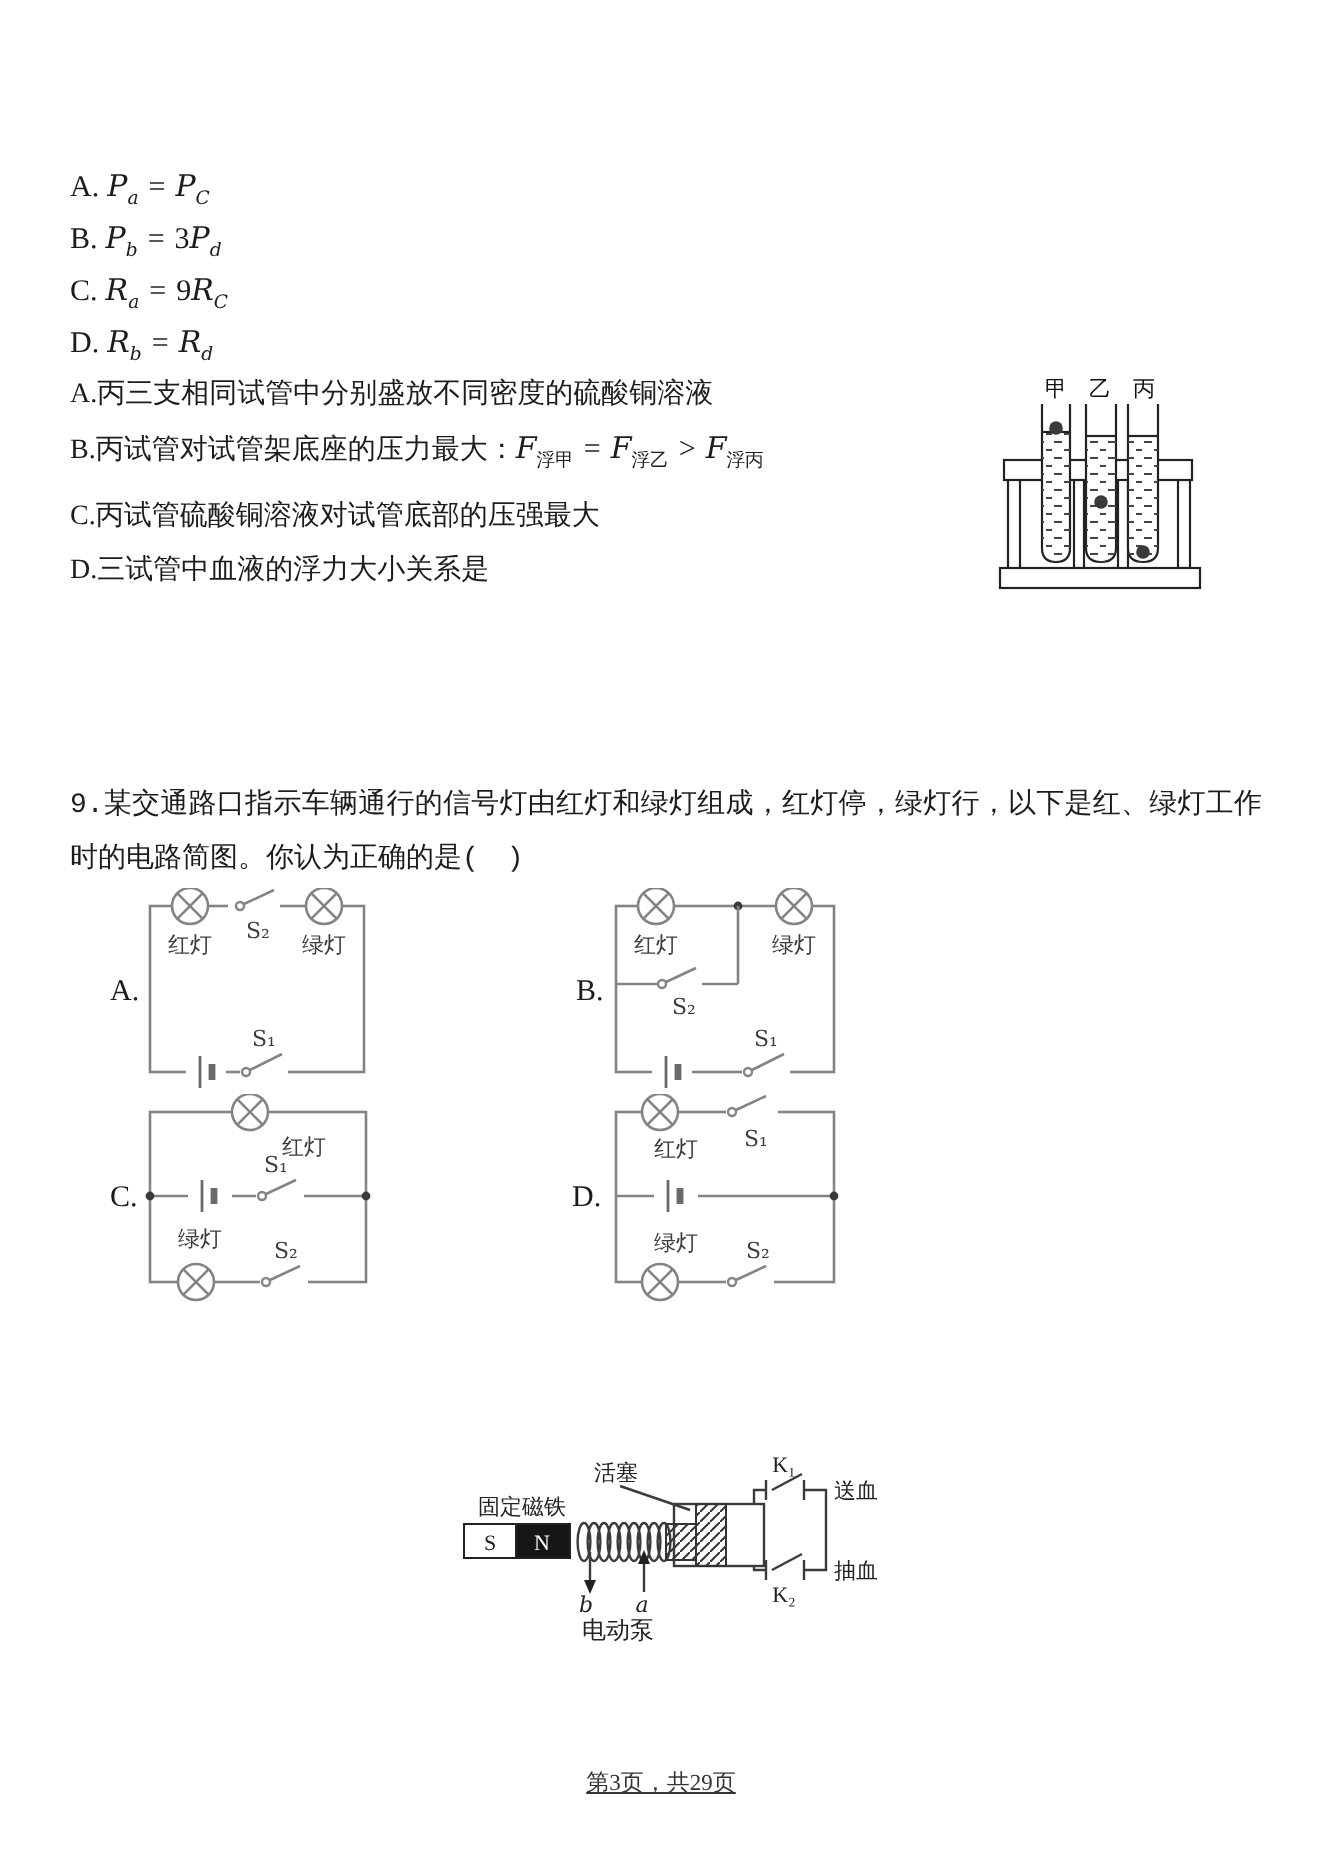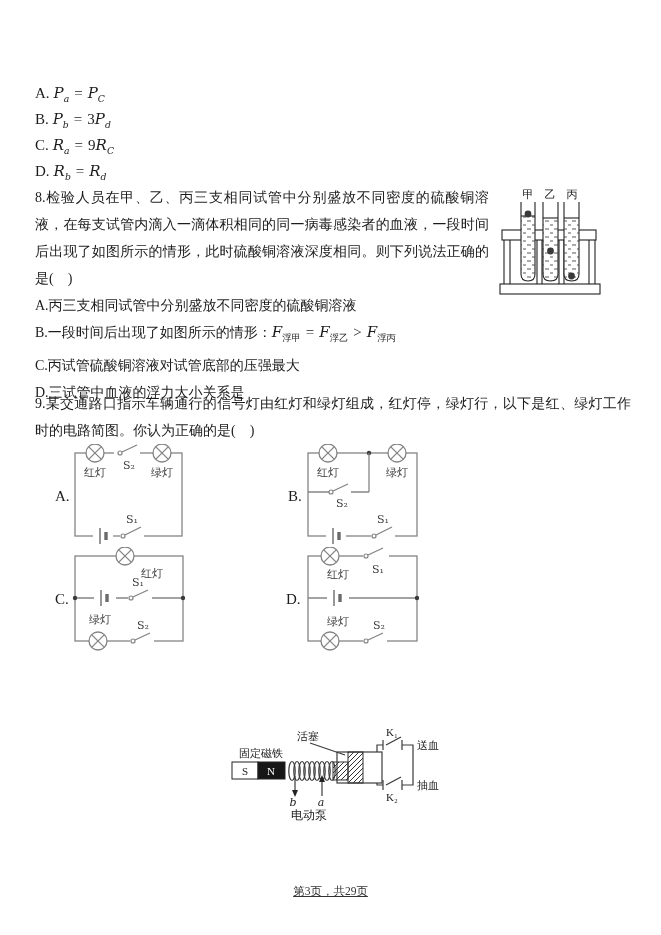--- a/index.html
+++ b/index.html
@@ -14,21 +14,21 @@
   .q7row .optlabel{margin-right:4px;}
   .formula{font-size:15px;}
   .mvar{font-style:italic;font-family:"DejaVu Serif","Liberation Serif",serif;}
   sub{font-size:0.62em;}
   sub.mvar{font-style:italic;}
   .rel{margin:0 5px;}
   
   .stem,.optline{font-size:14px;line-height:27px;text-align:justify;}
   .q8blk{position:absolute;left:35px;top:184px;width:596px;}
   .q8fig{float:right;width:132px;height:114px;margin:2px 0 4px 10px;}
-  .q9blk{position:absolute;left:35px;top:390px;width:596px;}
+  .q9blk{position:absolute;left:35px;top:390px;width:596px;font-family:Liberation Mono, monospace;}
   .q10blk{position:absolute;left:35px;top:650px;width:600px;}
   
   .circ{position:absolute;}
   .circ-letter{position:absolute;font-size:15px;}
   .wire{stroke:#848484;stroke-width:1.3;fill:none;}
   .lampc{fill:#ffffff;stroke:#848484;stroke-width:1.3;}
   .erase{fill:#ffffff;stroke:none;}
   .pivot{fill:#ffffff;stroke:#848484;stroke-width:1.2;}
   .dot{fill:#3a3a3a;stroke:none;}
   .batt-long{stroke:#6a6a6a;stroke-width:1.4;}
@@ -106,24 +106,23 @@
 
       <path class="tube" d="M65,16 V88 Q65,95 72.5,95 Q80,95 80,88 V16"></path>
       <path d="M65,32 V88 Q65,95 72.5,95 Q80,95 80,88 V32 Z" fill="url(#dashes)" stroke="none"></path>
       <line class="ln" x1="65" y1="32" x2="80" y2="32"></line>
       <circle class="dot" cx="72.5" cy="90" r="3.4" fill="#111"></circle>
 
       <text class="flab" x="29" y="12" text-anchor="middle">甲</text>
       <text class="flab" x="51" y="12" text-anchor="middle">乙</text>
       <text class="flab" x="73" y="12" text-anchor="middle">丙</text>
     </svg>
-    <div class="stem">8.检验人员在甲、乙、丙三支相同试管中分别盛放不同密度的硫酸铜溶液，在每支试管内滴入一滴体积相同的同一病毒感染者的血液，一段时间后出现了如图所示的情形，此时硫酸铜溶液深度相同。则下列说法正确的是(　)</div>
     <div class="optline">A.丙三支相同试管中分别盛放不同密度的硫酸铜溶液</div>
     <div class="optline">
-      <span>B.</span><span>一段时间后出现了如图所示的情形：</span><span class="formula"><span class="mvar">F</span><sub>浮甲</sub><span class="rel">=</span><span class="mvar">F</span><sub>浮乙</sub><span class="rel">&gt;</span><span class="mvar">F</span><sub>浮丙</sub></span>
+      <span>B.</span><span>丙试管对试管架底座的压力最大：</span><span class="formula"><span class="mvar">F</span><sub>浮甲</sub><span class="rel">=</span><span class="mvar">F</span><sub>浮乙</sub><span class="rel">&gt;</span><span class="mvar">F</span><sub>浮丙</sub></span>
     </div>
     <div class="optline">C.丙试管硫酸铜溶液对试管底部的压强最大</div>
     <div class="optline">D.三试管中血液的浮力大小关系是</div>
   </div>
 
   <div class="q9blk">
     <div class="stem">9.某交通路口指示车辆通行的信号灯由红灯和绿灯组成，红灯停，绿灯行，以下是红、绿灯工作时的电路简图。你认为正确的是(　)</div>
   </div>
 
   <div class="circ-letter" style="left:55px;top:488px;">A.</div>

